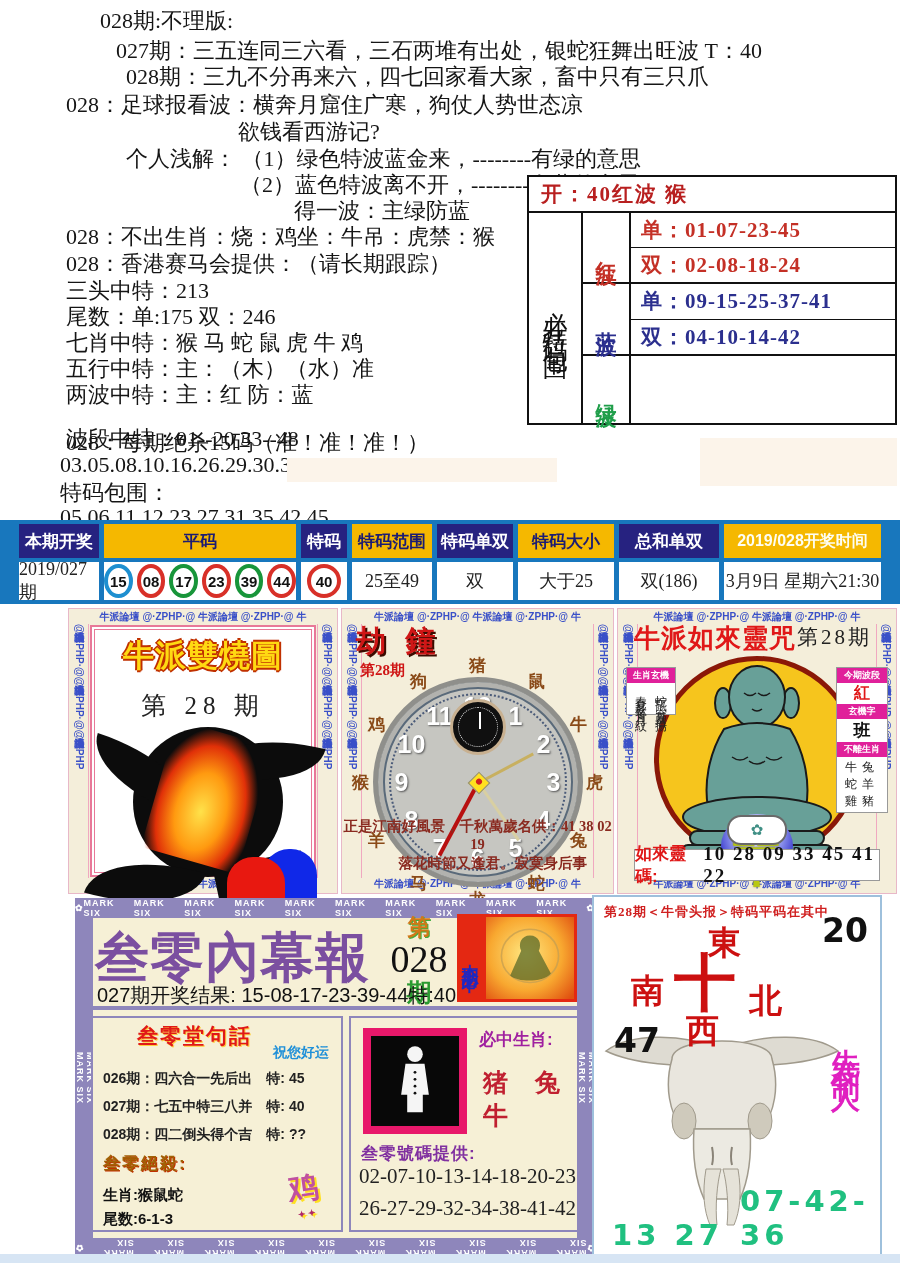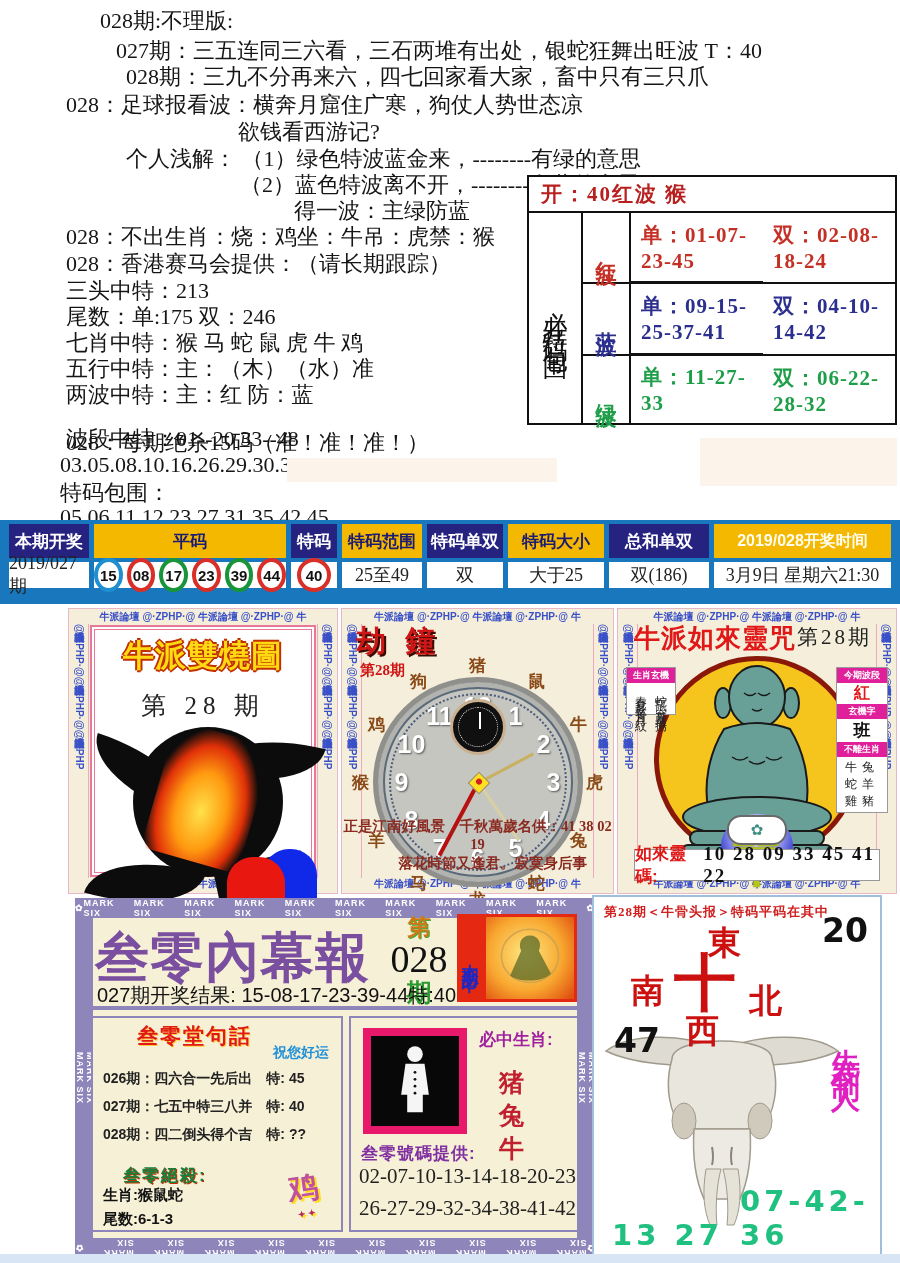--- a/index.html
+++ b/index.html
@@ -15,32 +15,32 @@
   .wb-open{height:34px;line-height:34px;border-bottom:2px solid #111;color:#b81f1f;font-size:21px;
            padding-left:12px;font-weight:bold;letter-spacing:2px;}
   .wb-body{display:flex;height:212px;}
   .wb-side{width:52px;border-right:2px solid #111;display:flex;align-items:center;justify-content:center;
            writing-mode:vertical-lr;font-size:25px;letter-spacing:9px;color:#111;}
   .wb-rows{flex:1;display:flex;flex-direction:column;}
   .wb-row{flex:1;display:flex;border-bottom:2px solid #111;}
   .wb-row:last-child{border-bottom:none;}
   .wb-wave{width:46px;border-right:2px solid #111;display:flex;align-items:center;justify-content:center;
            writing-mode:vertical-lr;font-size:21px;letter-spacing:4px;font-weight:bold;}
-  .wb-cells{flex:1;display:flex;flex-direction:row;}
+  .wb-cells{flex:1;display:flex;flex-direction:column;}
   .wb-cell{flex:1;display:flex;align-items:center;padding-left:10px;font-size:21px;font-weight:bold;letter-spacing:1px;}
   .wb-cell.first{border-bottom:1.5px solid #111;}
   .wb-row[data-color="red"] .wb-wave,.wb-row[data-color="red"] .wb-cell{color:#c43026;}
   .wb-row[data-color="blue"] .wb-wave,.wb-row[data-color="blue"] .wb-cell{color:#2b2f8e;}
   .wb-row[data-color="green"] .wb-wave,.wb-row[data-color="green"] .wb-cell{color:#1f9e4a;}
   
   .rtable{position:absolute;left:0;top:520px;width:900px;height:84px;background:#1877bd;
-          box-sizing:border-box;padding:4px 9px;font-family:"Liberation Sans",sans-serif;}
+          box-sizing:border-box;padding:4px 19px;font-family:"Liberation Sans",sans-serif;}
   .rt-row{display:flex;gap:5px;}
   .rt-row.hd{height:34px;margin-bottom:4px;}
-  .rt-row.dt{height:26px;}
+  .rt-row.dt{height:38px;}
   .c1{width:80px;}.c2{width:192px;}.c3{width:46px;}.c4{width:80px;}.c5{width:76px;}
   .c6{width:96px;}.c7{width:100px;}.c8{flex:1;}
   .hc{display:flex;align-items:center;justify-content:center;font-weight:bold;font-size:17px;}
   .hc.navy{background:#262280;color:#fff;}
   .hc.gold{background:#f5b800;color:#1c1c72;}
   .hc.gold.wh{color:#fdfdf2;font-size:16px;}
   .dc{background:#fff;display:flex;align-items:center;justify-content:center;font-size:18px;
       color:#222;font-family:"Liberation Serif",serif;}
   .dc.balls{gap:4px;}
   .ball{width:34px;height:34px;border-radius:50%;border:4px solid #999;box-sizing:border-box;background:#fff;
@@ -140,30 +140,30 @@
                position:relative;}
   .ms-result{position:absolute;left:22px;top:84px;font:500 20px "Liberation Sans",sans-serif;color:#111;}
   .ms-div{position:absolute;left:16px;right:16px;top:108px;height:4px;background:#8e86bb;}
   .ms-box{position:absolute;top:118px;height:216px;border:2px solid #8e86bb;box-sizing:border-box;background:#f6f0d6;}
   .ms-box.l{left:16px;width:252px;}
   .ms-box.r{left:274px;width:230px;}
   .sl-title{position:absolute;left:44px;top:4px;font:bold 21px "Liberation Sans",sans-serif;color:#e01818;
             text-shadow:1px 1px 0 #ffd040;letter-spacing:2px;}
   .sl-greet{position:absolute;right:12px;top:26px;font:bold 14px "Liberation Sans",sans-serif;color:#2090d8;}
   .sl-rec{position:absolute;left:10px;font:bold 14px "Liberation Sans",sans-serif;color:#222;white-space:nowrap;}
-  .sl-kill{position:absolute;left:10px;top:146px;font:bold 17px "Liberation Sans",sans-serif;color:#15803d;
-           text-shadow:1px 1px 0 #c03000;letter-spacing:2px;margin-left:20px;}
+  .sl-kill{position:absolute;left:10px;top:134px;font:bold 17px "Liberation Sans",sans-serif;color:#a16207;
+           text-shadow:1px 1px 0 #c03000;letter-spacing:2px;}
   .sl-line{position:absolute;left:10px;font:bold 15px "Liberation Sans",sans-serif;color:#111;}
   .sl-art{position:absolute;right:22px;top:150px;font:bold 30px "Liberation Sans",sans-serif;color:#c050a0;
           text-shadow:2px 2px 0 #ffe020;transform:rotate(-8deg);}
   .sl-art:after{content:"✦ ✦";display:block;color:#b02868;font-size:9px;text-align:center;}
   .ph-frame{position:absolute;left:12px;top:10px;width:104px;height:106px;background:#e8186a;padding:8px;box-sizing:border-box;}
   .ph-inner{width:100%;height:100%;background:#080808;display:flex;align-items:center;justify-content:center;}
   .sr-label{position:absolute;left:128px;top:10px;font:bold 17px "Liberation Sans",sans-serif;color:#a020a0;}
-  .sr-animals{position:absolute;left:148px;top:48px;font:bold 25px "Liberation Sans",sans-serif;color:#c02030;letter-spacing:10px;}
+  .sr-animals{position:absolute;left:132px;top:48px;font:bold 25px "Liberation Sans",sans-serif;color:#c02030;letter-spacing:10px;}
   .sr-numlabel{position:absolute;left:10px;top:124px;font:bold 17px "Liberation Sans",sans-serif;color:#8030a0;letter-spacing:1px;}
   .sr-numline{position:absolute;left:8px;font-size:21px;color:#222;white-space:nowrap;font-family:"Liberation Serif",serif;}
   
   .sk-edge{position:absolute;left:599px;top:895px;width:9px;height:365px;background:#f2ecd2;}
   .sk{position:absolute;left:592px;top:895px;width:290px;height:365px;background:#fff;border:2px solid #9ec0dc;
       box-sizing:border-box;overflow:hidden;}
   .sk-hd{position:absolute;left:10px;top:6px;font:bold 13px "Liberation Serif",serif;color:#d02020;letter-spacing:1px;}
   .sk-dir{position:absolute;color:#cc1010;font-weight:bold;font-size:33px;z-index:3;}
   .sk-cross{position:absolute;left:80px;top:44px;color:#cc1010;font-weight:bold;font-size:62px;z-index:3;}
   .sk-num{position:absolute;font:bold 33px "DejaVu Sans",sans-serif;color:#111;z-index:3;}
@@ -216,24 +216,20 @@
         </div>
         <div class="wb-row" data-color="blue">
           <div class="wb-wave">蓝波</div>
           <div class="wb-cells">
             <div class="wb-cell first">单：09-15-25-37-41</div>
             <div class="wb-cell">双：04-10-14-42</div>
           </div>
         </div>
         <div class="wb-row" data-color="green">
           <div class="wb-wave">绿波</div>
-          <div class="wb-cells">
-            <div class="wb-cell first">单：11-27-33</div>
-            <div class="wb-cell">双：06-22-28-32</div>
-          </div>
         </div>
       </div>
     </div>
   </div>
 
   <div class="rtable">
     <div class="rt-row hd">
       <div class="hc navy c1">本期开奖</div>
       <div class="hc gold c2">平码</div>
       <div class="hc navy c3">特码</div>

